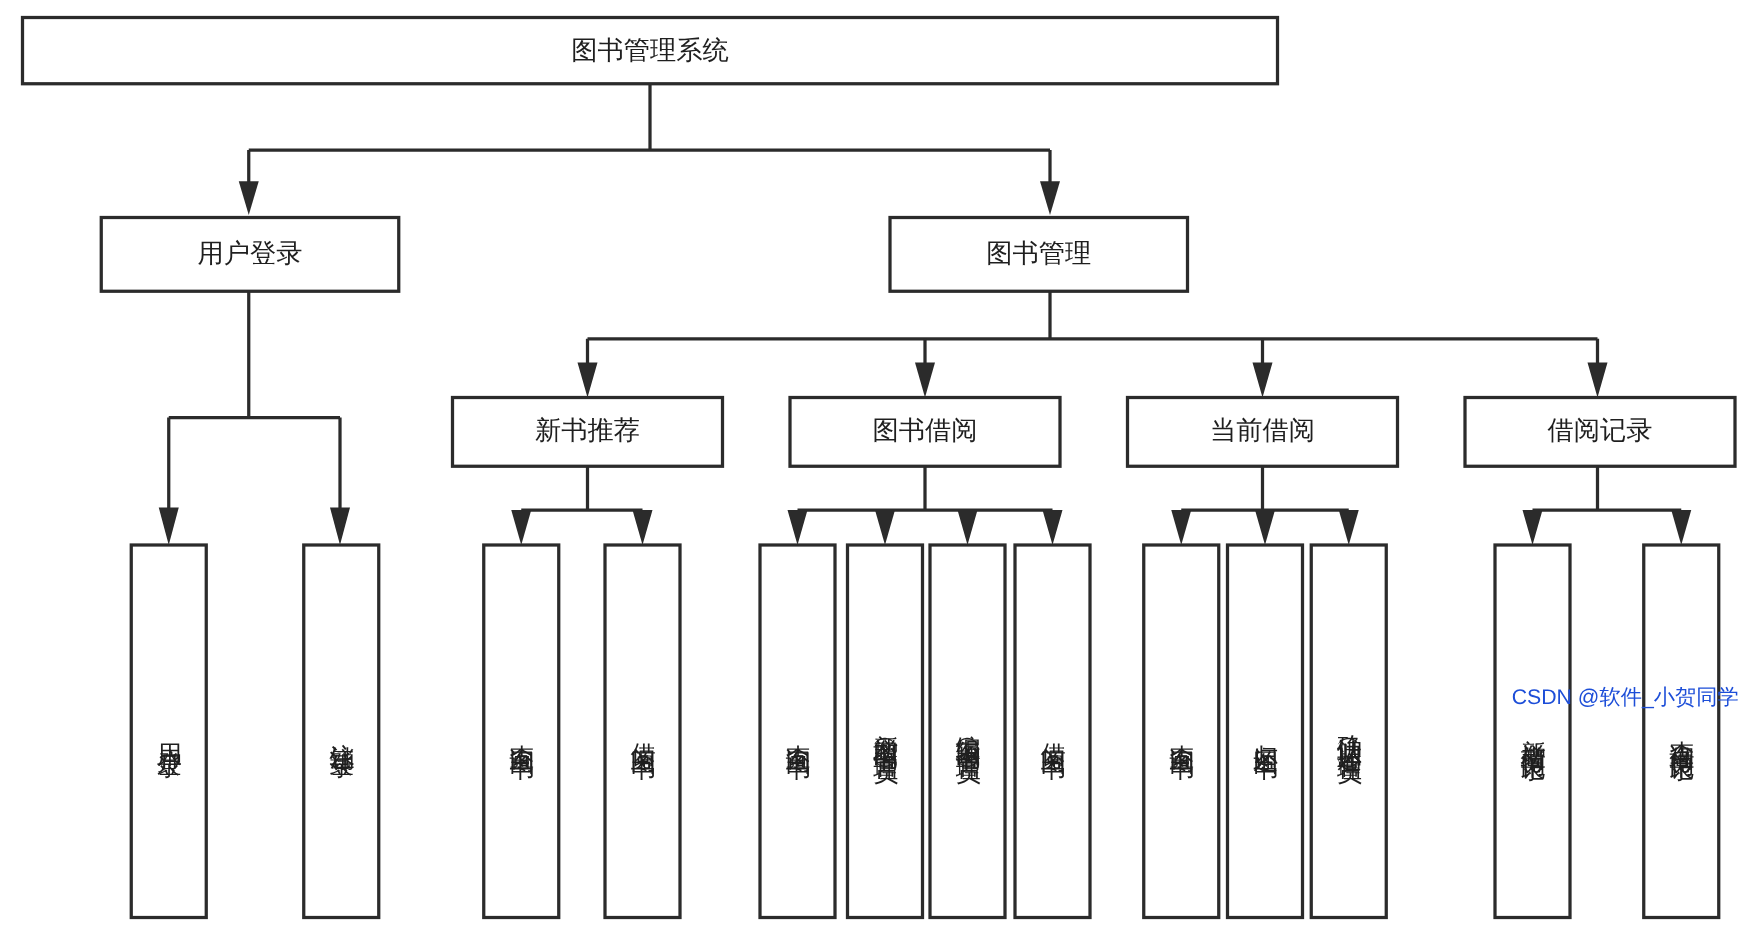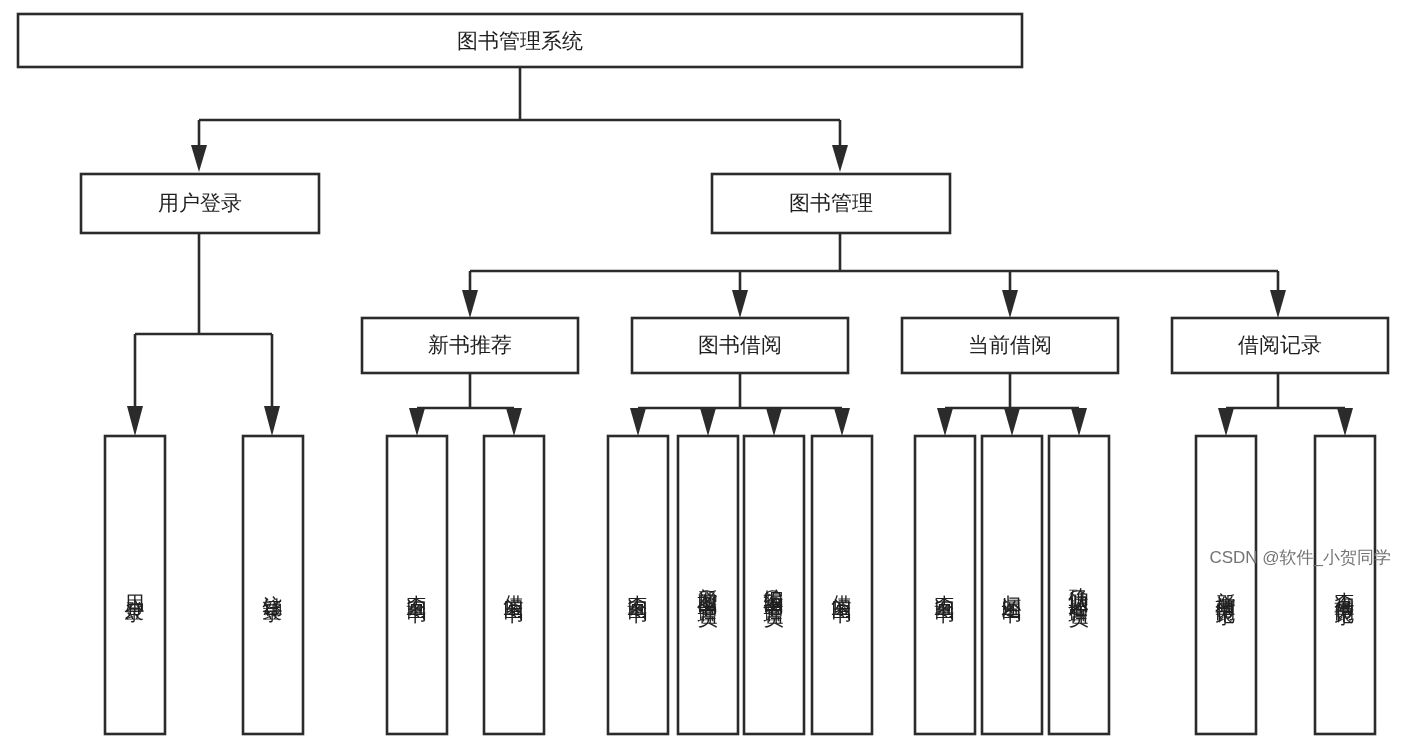--- a/index.html
+++ b/index.html
@@ -62,21 +62,21 @@
     white-space: nowrap;
     text-align: center;
     pointer-events: none;
   }
   .watermark {
     position: absolute;
     right: 14px;
     bottom: 6px;
     font-family: "Liberation Sans", "DejaVu Sans", sans-serif;
     font-size: 17px;
-    color: #737373;
+    color: #1d4ed8;
     white-space: nowrap;
     pointer-events: none;
   }
 </style>
 </head>
 <body>
 
 <div id="diagram-root">
 
   <svg id="diagram-svg" viewBox="0 0 1405 747" xmlns="http://www.w3.org/2000/svg">

